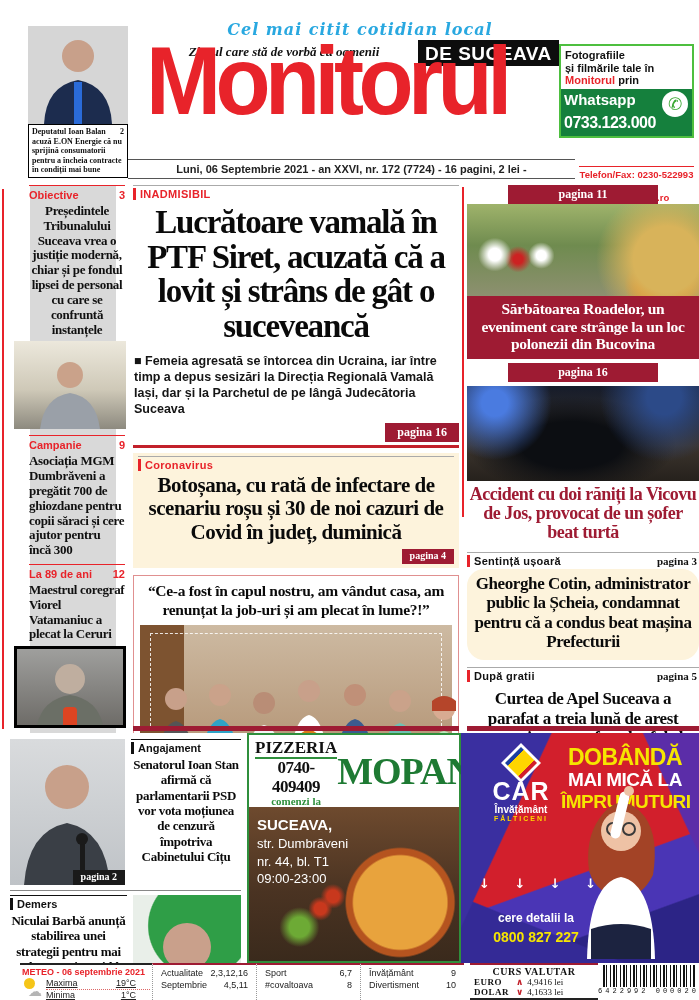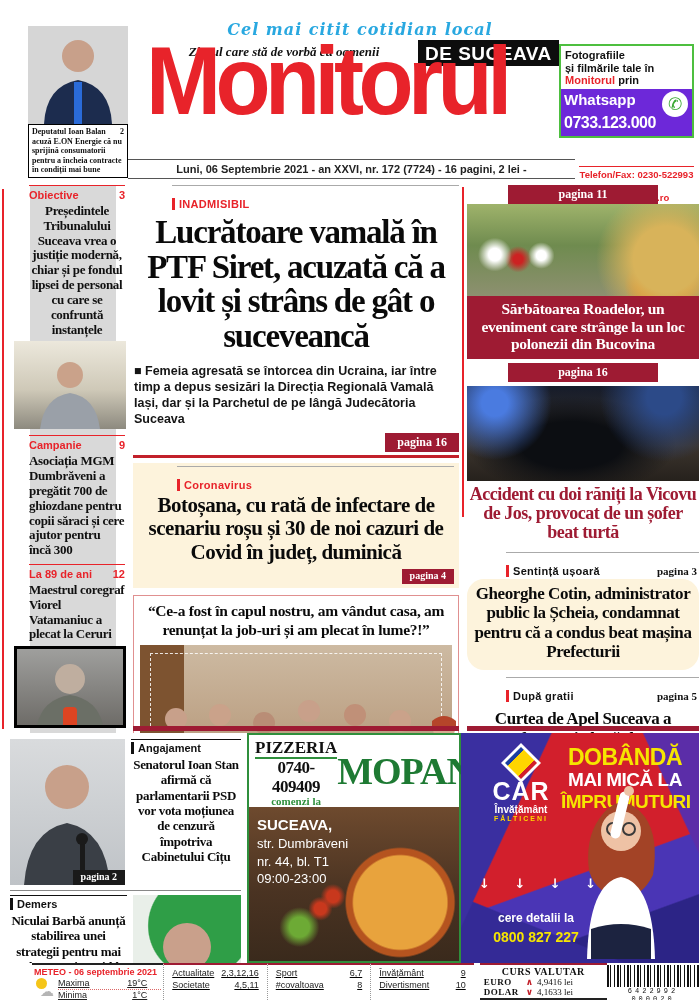--- a/index.html
+++ b/index.html
@@ -17,21 +17,21 @@
     font:bold italic 16px "DejaVu Serif", serif; color:#29a8e0; letter-spacing:1px; }
   .tagline-serif { position:absolute; left:150px; top:44px; width:268px; text-align:center;
     font:bold italic 13px "Liberation Serif", serif; color:#111; }
   .de-suceava { position:absolute; left:418px; top:40px; background:#0d0d0d; color:#fff;
     font:bold 19px/1 "Liberation Sans", sans-serif; padding:4px 7px 3px; letter-spacing:.5px; }
   .masthead { position:absolute; left:146px; top:30px; width:430px; font:bold 97px/1.05 "Liberation Sans", sans-serif;
     color:#e8232a; letter-spacing:-6px; transform:scaleX(.93); transform-origin:left top; white-space:nowrap; }
   .promo { position:absolute; right:5px; top:44px; width:135px; border:2px solid #4dbf3f; background:#fff; }
   .promo-top { padding:3px 4px 2px; font:bold 11px/1.15 "Liberation Sans", sans-serif; color:#111; }
   .promo-top .brand { color:#e8232a; }
-  .promo-green { background:#6d28d9; color:#fff; padding:3px 3px 4px; position:relative; }
+  .promo-green { background:#15803d; color:#fff; padding:3px 3px 4px; position:relative; }
   .promo-wa { font:bold 15px/1.1 "Liberation Sans", sans-serif; }
   .wa-icon { position:absolute; right:4px; top:2px; width:26px; height:26px; background:#fff; border-radius:50%;
     color:#3aa832; font:bold 17px/26px "DejaVu Sans", sans-serif; text-align:center; }
   .promo-phone { font:bold 16px/1.1 "Liberation Sans", sans-serif; margin-top:6px; letter-spacing:-.5px; }
   .promo-site { position:absolute; right:5px; top:153px; width:115px; text-align:left;
     font:bold 9.5px "Liberation Sans", sans-serif; color:#e8232a;margin-top:39px; }
   .promo-tel { position:absolute; right:5px; top:166px; width:115px; text-align:center; border-top:1.5px solid #e8232a;
     font:bold 9.5px "Liberation Sans", sans-serif; color:#e8232a; padding-top:2px; }
   .dateline { position:absolute; left:128px; top:159px; width:447px; text-align:center;
     border-top:1.5px solid #555; border-bottom:1.5px solid #555;
@@ -49,21 +49,21 @@
     font:bold 11px "Liberation Sans", sans-serif; color:#e8232a; padding-top:3px; margin-bottom:3px; }
   .sb-title { font:bold 13px/1.14 "Liberation Serif", serif; color:#101010; letter-spacing:-.3px; }
   .sb-title.center { text-align:center; }
   .sb-photo { position:relative; margin:4px 0 2px -15px; width:112px; overflow:hidden; }
   .sb-photo.judge { height:88px; background:linear-gradient(180deg,#ece8dc,#cfc9b8 55%,#8d8a7f); }
   .sb-photo.coregraf { height:82px; border:3px solid #000; background:linear-gradient(180deg,#9f9f9d,#6e6c68); }
   .mic { position:absolute; left:46px; bottom:0; width:14px; height:18px; background:#d42; border-radius:4px 4px 0 0; }
 
   
   .maincol { position:relative; width:332px; height:548px; padding:0 3px; overflow:hidden; }
-  .kick-row { border-top:1px solid #aaa; padding-top:12px; display:flex; justify-content:space-between; align-items:flex-start;margin-left:39px; }
+  .kick-row { border-top:1px solid #aaa; padding-top:2px; display:flex; justify-content:space-between; align-items:flex-start; }
   .kick { font:bold 11px "Liberation Sans", sans-serif; color:#e8232a; letter-spacing:.3px; border-left:3px solid #e8232a; padding-left:4px; }
   .kick.dark { color:#111; }
   .kick-page { font:bold 11px "Liberation Serif", serif; color:#111; padding-right:2px; }
   .lead-headline { font:bold 33px/1.05 "Liberation Serif", serif; text-align:center; color:#0a0a0a;
     letter-spacing:-1.2px; margin:5px 0 9px; }
   .standfirst { font:bold 12.5px/1.28 "Liberation Sans", sans-serif; color:#151515; padding:0 1px; }
   .page-row { text-align:right; margin:5px 0 3px; }
   .pagina-box { display:inline-block; background:#9e1b33; color:#fff; font:bold 12px/1 "Liberation Serif", serif; padding:3px 12px 4px; }
   .red-rule { height:3px; background:#c2202a; }
   .corona { background:#fdf3dc; margin-top:5px; padding:3px 5px 4px; }
@@ -162,29 +162,29 @@
   .car-l3 { font:bold 19px/1.15 "Liberation Sans", sans-serif; color:#f6e500; letter-spacing:-.5px; }
   .car-woman { position:absolute; right:18px; bottom:0; }
   .car-arrows { position:absolute; left:18px; bottom:72px; color:#fff; font:bold 13px "DejaVu Sans", sans-serif; letter-spacing:10px; }
   .car-cta { position:absolute; left:10px; bottom:38px; width:130px; text-align:center;
     font:bold 12px "Liberation Sans", sans-serif; color:#fff; }
   .car-phone { position:absolute; left:10px; bottom:18px; width:130px; text-align:center;
     font:bold 14px "Liberation Sans", sans-serif; color:#f6e500; }
 
   
   .footer { position:absolute; top:963px; left:0; width:699px; height:37px; display:flex; background:#fff; }
-  .meteo { width:132px; margin-left:32px; border-top:2px solid #222; padding:2px 2px 0 2px; }
+  .meteo { width:132px; margin-left:20px; border-top:2px solid #222; padding:2px 2px 0 2px; }
   .meteo-title { font:bold 9px "Liberation Sans", sans-serif; color:#e8232a; }
   .meteo-body { display:flex; gap:4px; margin-top:1px; }
   .suncloud { position:relative; width:20px; height:16px; flex:0 0 auto; }
   .suncloud .sun { position:absolute; left:2px; top:0; width:11px; height:11px; border-radius:50%; background:#f5c518; }
   .suncloud .cloud { position:absolute; right:0; bottom:-4px; color:#b5b5b5; font:14px/1 "DejaVu Sans", sans-serif; }
   .meteo-rows { flex:1; font:9px/1.25 "Liberation Sans", sans-serif; color:#222; }
   .meteo-row { display:flex; justify-content:space-between; border-bottom:1px dotted #d66; padding-right:14px;text-decoration:underline; }
-  .idx { width:104px; border-left:1px dotted #999; border-top:2.5px solid #9e1b33; padding:3px 8px 0 8px;text-decoration:underline; }
+  .idx { width:104px; border-left:1px dotted #999; border-top:2.5px solid #9e1b33; padding:3px 8px 0 8px; }
   .idx-row { display:flex; justify-content:space-between; font:9px/1.3 "Liberation Sans", sans-serif; color:#222; }
   .curs { width:128px; border-top:2.5px solid #9e1b33; border-bottom:2px solid #222; margin-left:6px; padding:1px 4px 0; }
   .curs-title { text-align:center; font:bold 10px "Liberation Serif", serif; color:#111; letter-spacing:.5px; }
   .curs-row { display:flex; gap:4px; font:bold 9px "Liberation Serif", serif; color:#111; }
   .curs-row .lbl { width:38px; letter-spacing:.5px; }
   .curs-row .arr { font:bold 9px "DejaVu Sans", sans-serif; color:#c2202a; }
   .curs-row .val { font:9px "Liberation Serif", serif; }
   .barcode-wrap { flex:1; text-align:center; padding-top:2px; }
   .barcode { width:92px; height:22px; margin:0 auto;
     background:repeating-linear-gradient(90deg,#111 0 2px,#fff 2px 3px,#111 3px 4px,#fff 4px 7px,#111 7px 8px,#fff 8px 10px); }
@@ -482,21 +482,21 @@
         </div>
       </div>
     </div>
 
     <div class="idx">
       <div class="idx-row">
         <span>Actualitate</span>
         <span>2,3,12,16</span>
       </div>
       <div class="idx-row">
-        <span>Societate</span>
+        <span>Septembrie</span>
         <span>4,5,11</span>
       </div>
     </div>
     <div class="idx">
       <div class="idx-row">
         <span>Sport</span>
         <span>6,7</span>
       </div>
       <div class="idx-row">
         <span>#covaltoava</span>

